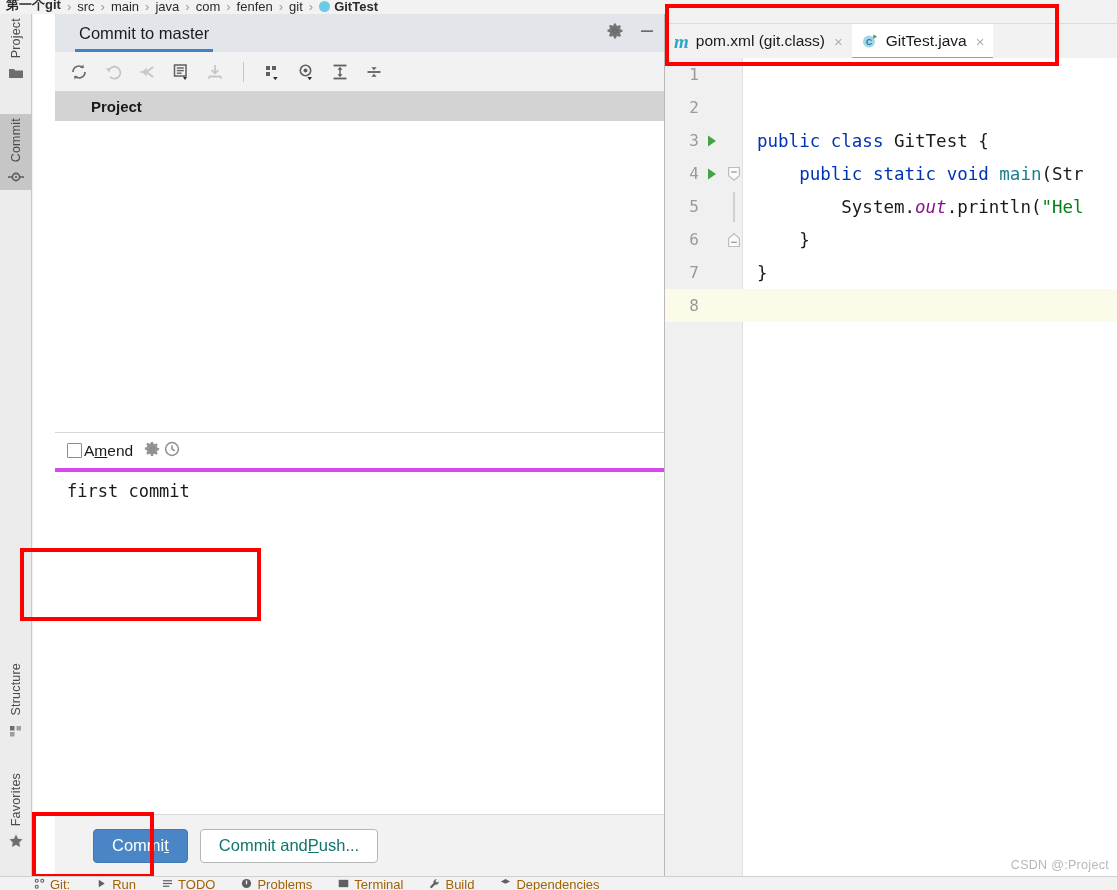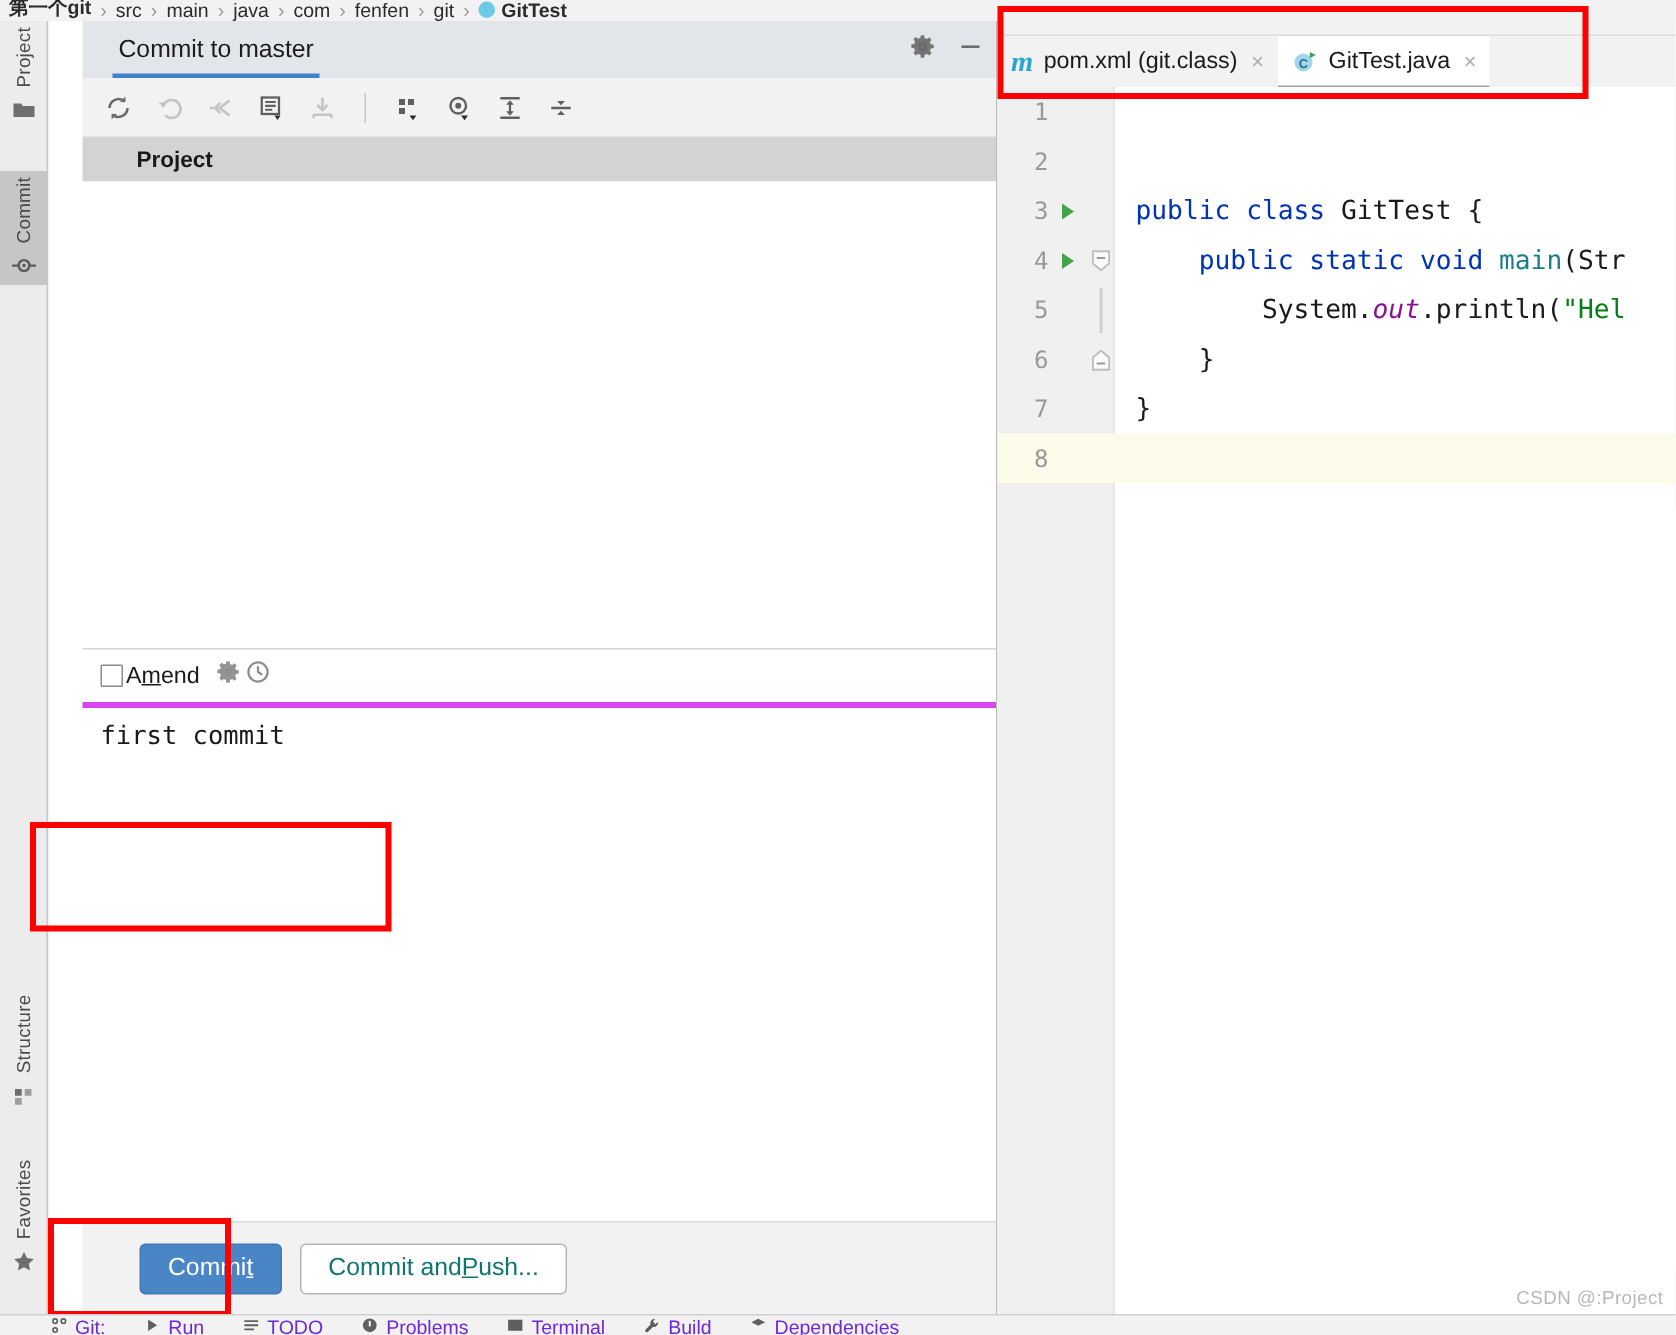--- a/index.html
+++ b/index.html
@@ -163,21 +163,21 @@
 
   
   .redbox { position: absolute; border: 4px solid #fe0000; pointer-events: none; }
 
   
   .statusbar {
     position: absolute; left: 0; top: 876px; width: 1117px; height: 14px;
     background: #f2f2f2; border-top: 1px solid #cfcfcf;
     display: flex; align-items: flex-start; gap: 26px;
     padding-left: 34px; overflow: hidden;
-    font-size: 13px; color: #6d28d9;
+    font-size: 13px; color: #a16207;
   }
   .sb-item { display: flex; align-items: center; gap: 5px; white-space: nowrap; }
 
   .watermark {
     position: absolute; right: 8px; top: 858px;
     font-size: 12.5px; color: #b8b8b8; letter-spacing: .3px;
   }
 </style>
 </head>
 <body>

